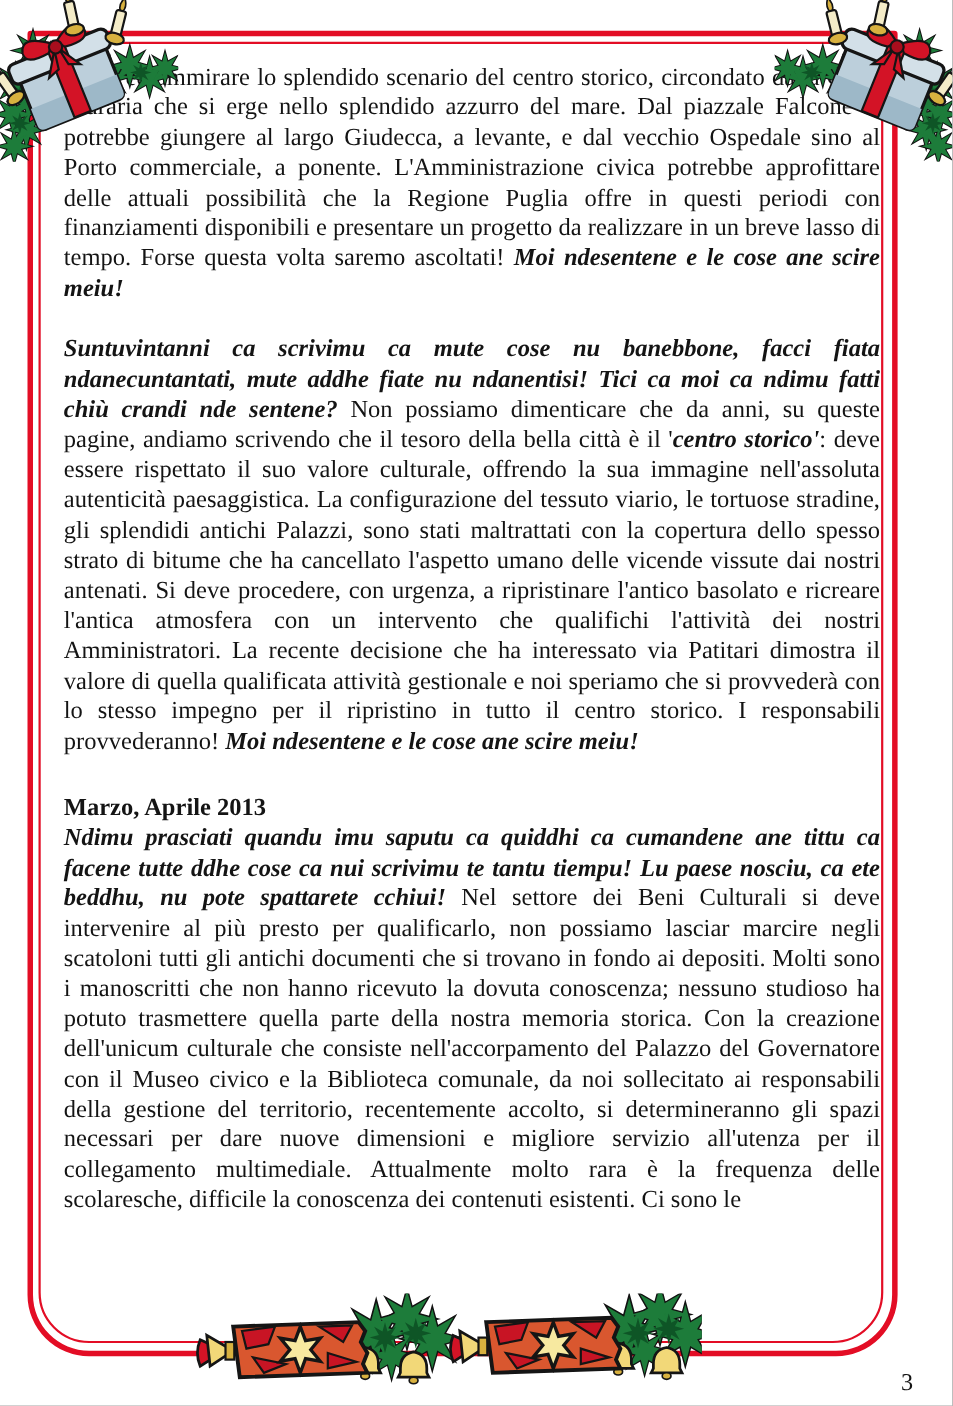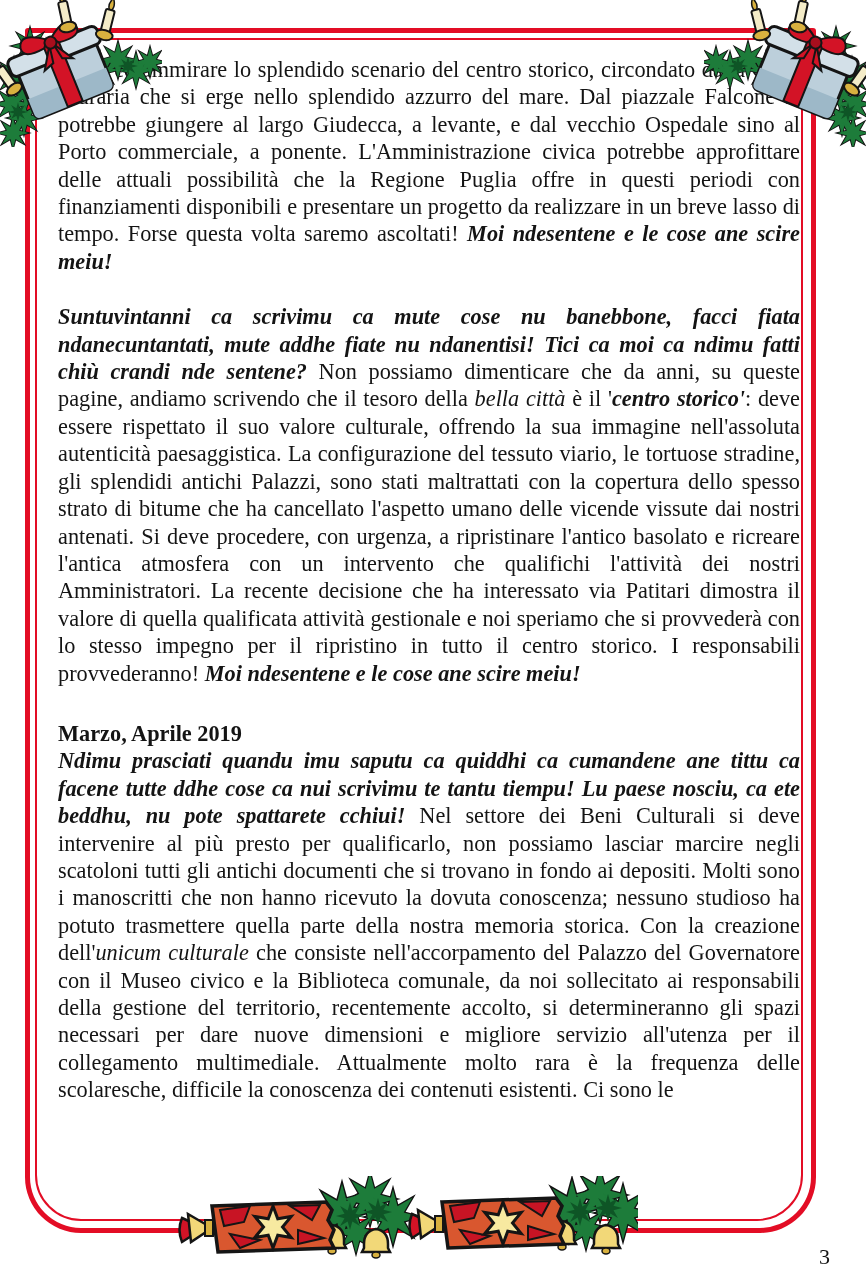--- a/index.html
+++ b/index.html
@@ -24,21 +24,21 @@
     position:absolute;left:58px;top:56px;width:742px;z-index:2;
     color:var(--text-ink,#141414);
     font-size:22.3px;line-height:27.4px;text-align:justify;
     hyphens:none;
   }
   .content p{margin:0;}
   .para-1{margin-bottom:28px !important;}
   .para-2{margin-bottom:33px !important;}
   .date-heading{font-weight:bold;font-style:normal;}
   .seg-regular{font-style:normal;font-weight:normal;}
-  .seg-italic{font-style:italic;}
+  .seg-italic{}
   .seg-bold-italic{font-weight:bold;font-style:italic;}
   
   .deco-tl{position:absolute;left:0;top:0;width:162px;height:147px;z-index:3;}
   .deco-tr{position:absolute;right:0;top:0;width:162px;height:147px;z-index:3;}
   .deco-bottom{position:absolute;left:176px;top:1176px;width:462px;height:92px;z-index:3;}
   .page-number{
     position:absolute;right:36px;bottom:8px;z-index:2;
     font-size:22px;color:var(--text-ink,#141414);
   }
 </style>
@@ -153,21 +153,21 @@
   </svg>
   <svg class="deco-tr" viewBox="0 0 162 147" aria-hidden="true">
     <g transform="translate(162,0) scale(-1,1)">
       <use href="#corner-deco" width="162" height="147"></use>
     </g>
   </svg>
 
   <div class="content">
     <p class="para-1"><span class="seg-regular">rischi ed ammirare lo splendido scenario del centro storico, circondato dalla Cinta Muraria che si erge nello splendido azzurro del mare. Dal piazzale Falcone si potrebbe giungere al largo Giudecca, a levante, e dal vecchio Ospedale sino al Porto commerciale, a ponente. L'Amministrazione civica potrebbe approfittare delle attuali possibilità che la Regione Puglia offre in questi periodi con finanziamenti disponibili e presentare un progetto da realizzare in un breve lasso di tempo. Forse questa volta saremo ascoltati! </span><span class="seg-bold-italic">Moi ndesentene e le cose ane scire meiu!</span></p>
     <p class="para-2"><span class="seg-bold-italic">Suntuvintanni ca scrivimu ca mute cose nu banebbone, facci fiata ndanecuntantati, mute addhe fiate nu ndanentisi! Tici ca moi ca ndimu fatti chiù crandi nde sentene? </span><span class="seg-regular"> Non possiamo dimenticare che da anni, su queste pagine, andiamo scrivendo che il tesoro della </span><span class="seg-italic">bella città</span><span class="seg-regular"> è il '</span><span class="seg-bold-italic">centro storico'</span><span class="seg-regular">: deve essere rispettato il suo valore culturale, offrendo la sua immagine nell'assoluta autenticità paesaggistica. La configurazione del tessuto viario, le tortuose stradine, gli splendidi antichi Palazzi, sono stati maltrattati con la copertura dello  spesso strato di bitume che ha cancellato l'aspetto umano delle vicende vissute dai nostri antenati. Si deve procedere, con urgenza, a ripristinare l'antico basolato e ricreare l'antica atmosfera con un intervento che qualifichi l'attività dei nostri Amministratori. La recente decisione che ha interessato via Patitari dimostra il valore di quella qualificata attività gestionale e noi speriamo che si provvederà con lo stesso impegno per il ripristino in tutto il centro storico. I responsabili provvederanno! </span><span class="seg-bold-italic">Moi ndesentene e le cose ane scire meiu!</span></p>
-    <p class="date-heading">Marzo, Aprile 2019</p>
+    <p class="date-heading">Marzo, Aprile 2013</p>
     <p class="para-3"><span class="seg-bold-italic">Ndimu prasciati quandu imu saputu ca quiddhi ca cumandene ane tittu ca facene tutte ddhe cose ca nui scrivimu te tantu tiempu! Lu paese nosciu, ca ete beddhu, nu pote spattarete cchiui! </span><span class="seg-regular">Nel settore dei Beni Culturali si deve intervenire al più presto per qualificarlo, non possiamo lasciar marcire negli scatoloni tutti gli antichi documenti che si trovano in fondo ai depositi. Molti sono i manoscritti che non hanno ricevuto la dovuta conoscenza; nessuno studioso ha potuto trasmettere quella parte della nostra memoria storica. Con la creazione dell'</span><span class="seg-italic">unicum culturale</span><span class="seg-regular"> che consiste nell'accorpamento del Palazzo del Governatore con il Museo civico e la Biblioteca comunale, da noi sollecitato ai responsabili della gestione del territorio, recentemente  accolto, si determineranno gli spazi necessari per dare nuove dimensioni e migliore servizio all'utenza per il collegamento multimediale. Attualmente molto rara è la frequenza delle scolaresche, difficile la conoscenza dei contenuti esistenti. Ci sono le</span></p>
   </div>
 
   <svg class="deco-bottom" viewBox="0 0 462 92" aria-hidden="true">
     <use href="#cracker-unit" transform="translate(4,6)"></use>
     <use href="#cracker-unit" transform="translate(234,2)"></use>
   </svg>
 
   <div class="page-number">3</div>
 

